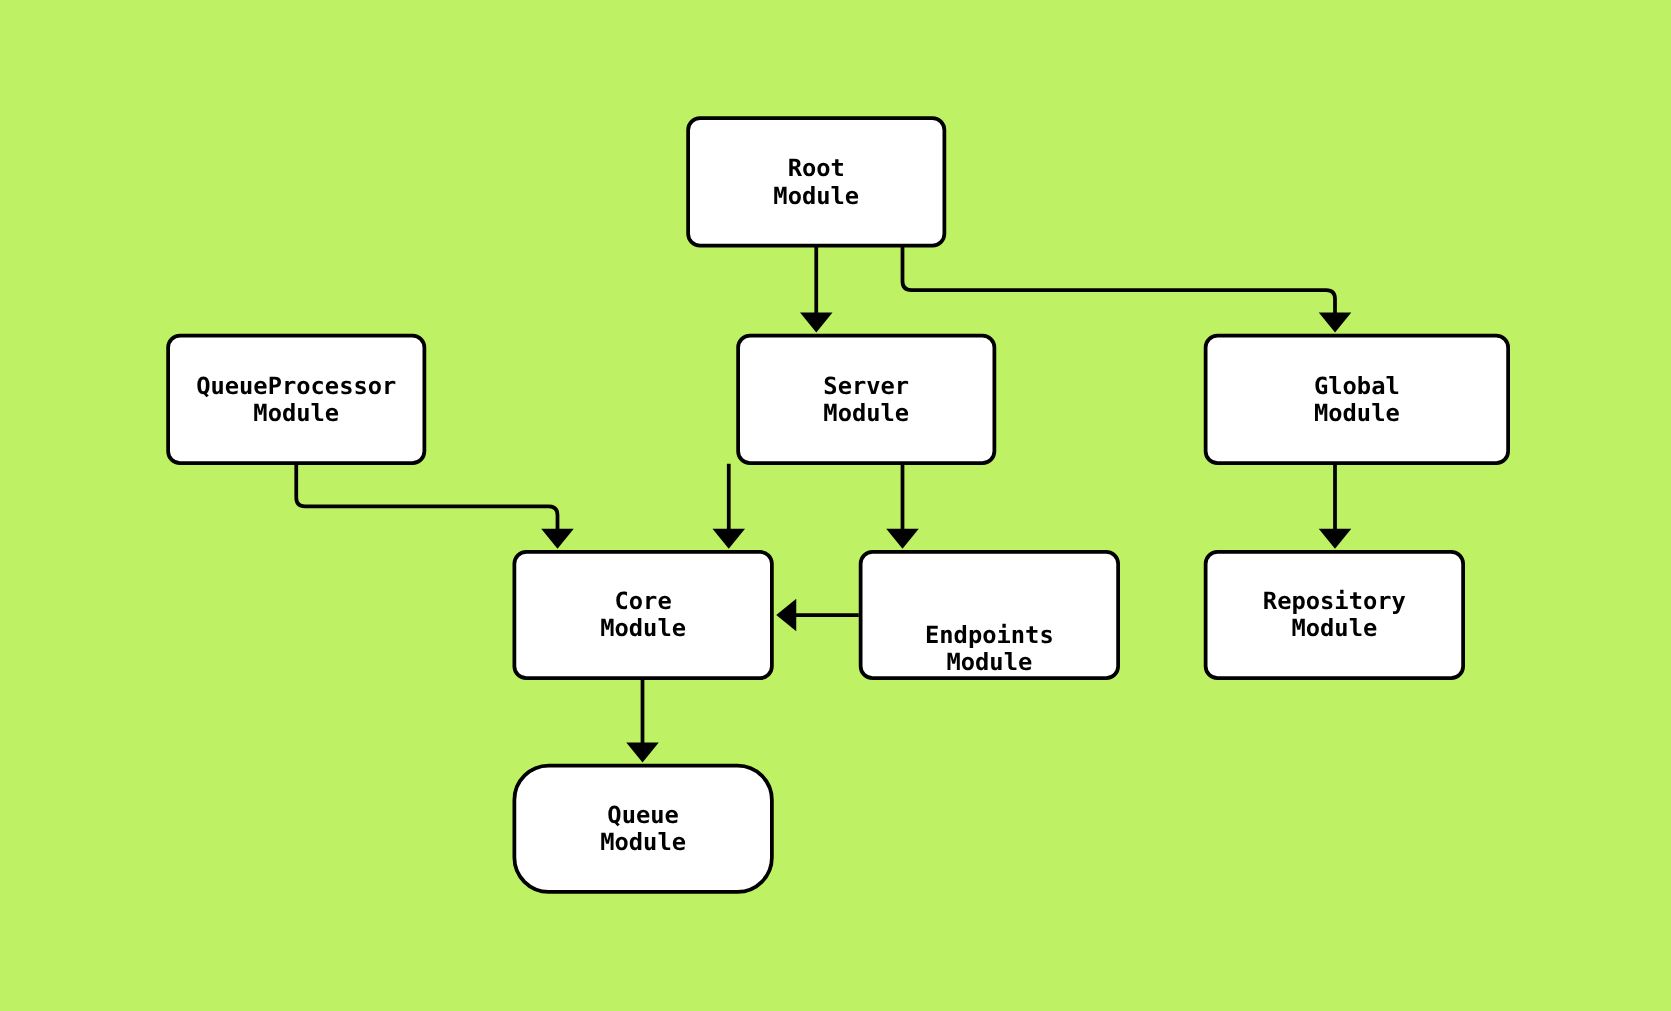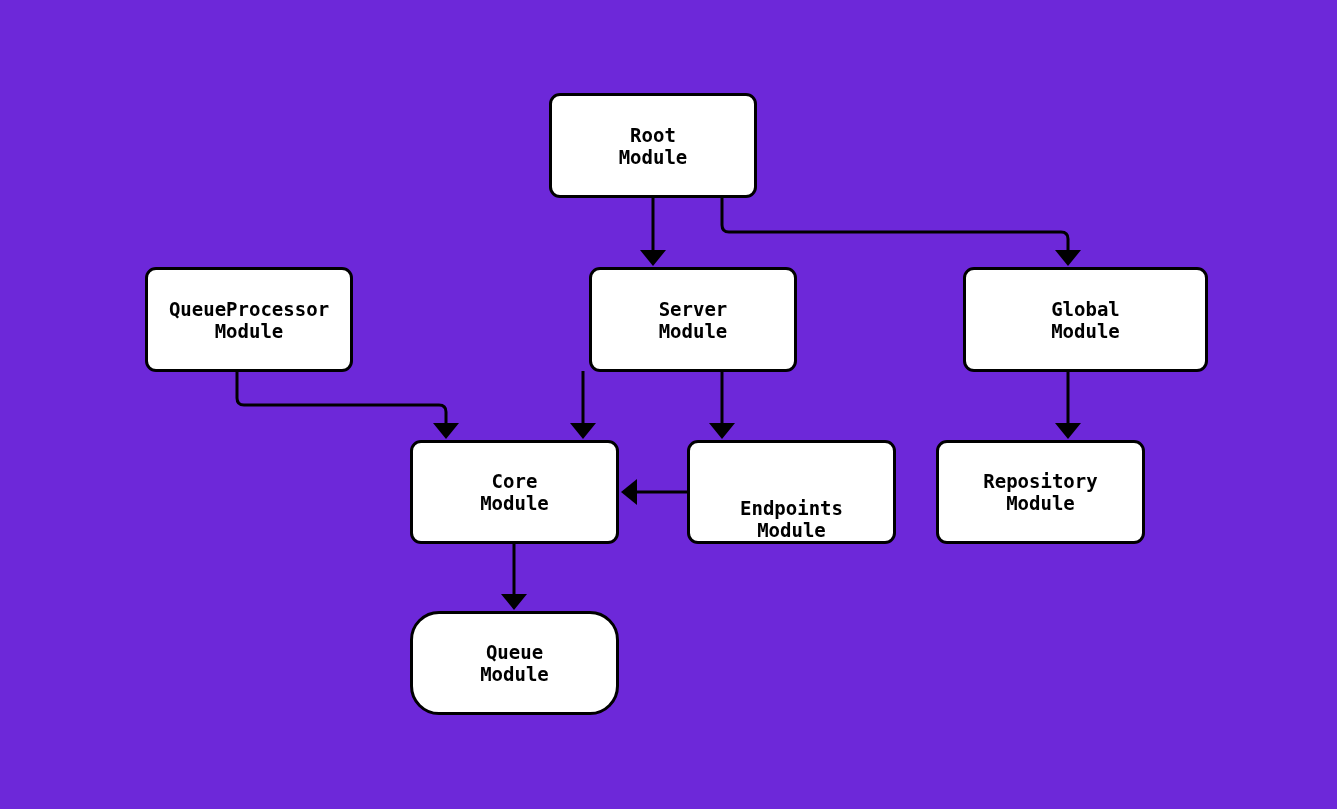--- a/index.html
+++ b/index.html
@@ -4,21 +4,21 @@
 <style>
   html, body {
     margin: 0;
     padding: 0;
     background: #ffffff;
   }
   #canvas {
     position: relative;
     width: 1337px;
     height: 809px;
-    background: #6d28d9;
+    background: #bef264;
     overflow: hidden;
     font-family: "DejaVu Sans Mono", "Liberation Mono", monospace;
   }
   #edges {
     position: absolute;
     left: 0;
     top: 0;
     width: 1337px;
     height: 809px;
   }
@@ -33,26 +33,26 @@
     align-items: center;
     justify-content: center;
     text-align: center;
     font-weight: bold;
     font-size: 19px;
     line-height: 22px;
     color: #000000;
   }
   
   .n-root          { left: 549px; top:  93px; width: 208px; height: 105px; }
-  .n-queueprocessor{ left: 133px; top: 267px; width: 208px; height: 105px; margin-left: 12px; }
+  .n-queueprocessor{ left: 133px; top: 267px; width: 208px; height: 105px; }
   .n-server        { left: 549px; top: 267px; width: 208px; height: 105px; margin-left: 40px; }
   .n-global        { left: 963px; top: 267px; width: 245px; height: 105px; }
   .n-core          { left: 410px; top: 440px; width: 209px; height: 104px; }
   .n-endpoints     { left: 687px; top: 440px; width: 209px; height: 104px; justify-content: flex-end; }
-  .n-repository    { left: 936px; top: 440px; width: 209px; height: 104px; }
+  .n-repository    { left: 963px; top: 440px; width: 209px; height: 104px; }
   .n-queue         { left: 410px; top: 611px; width: 209px; height: 104px; border-radius: 29px; }
 
   .edge-line {
     fill: none;
     stroke: #000000;
     stroke-width: 3px;
   }
   .edge-arrow {
     fill: #000000;
     stroke: none;

